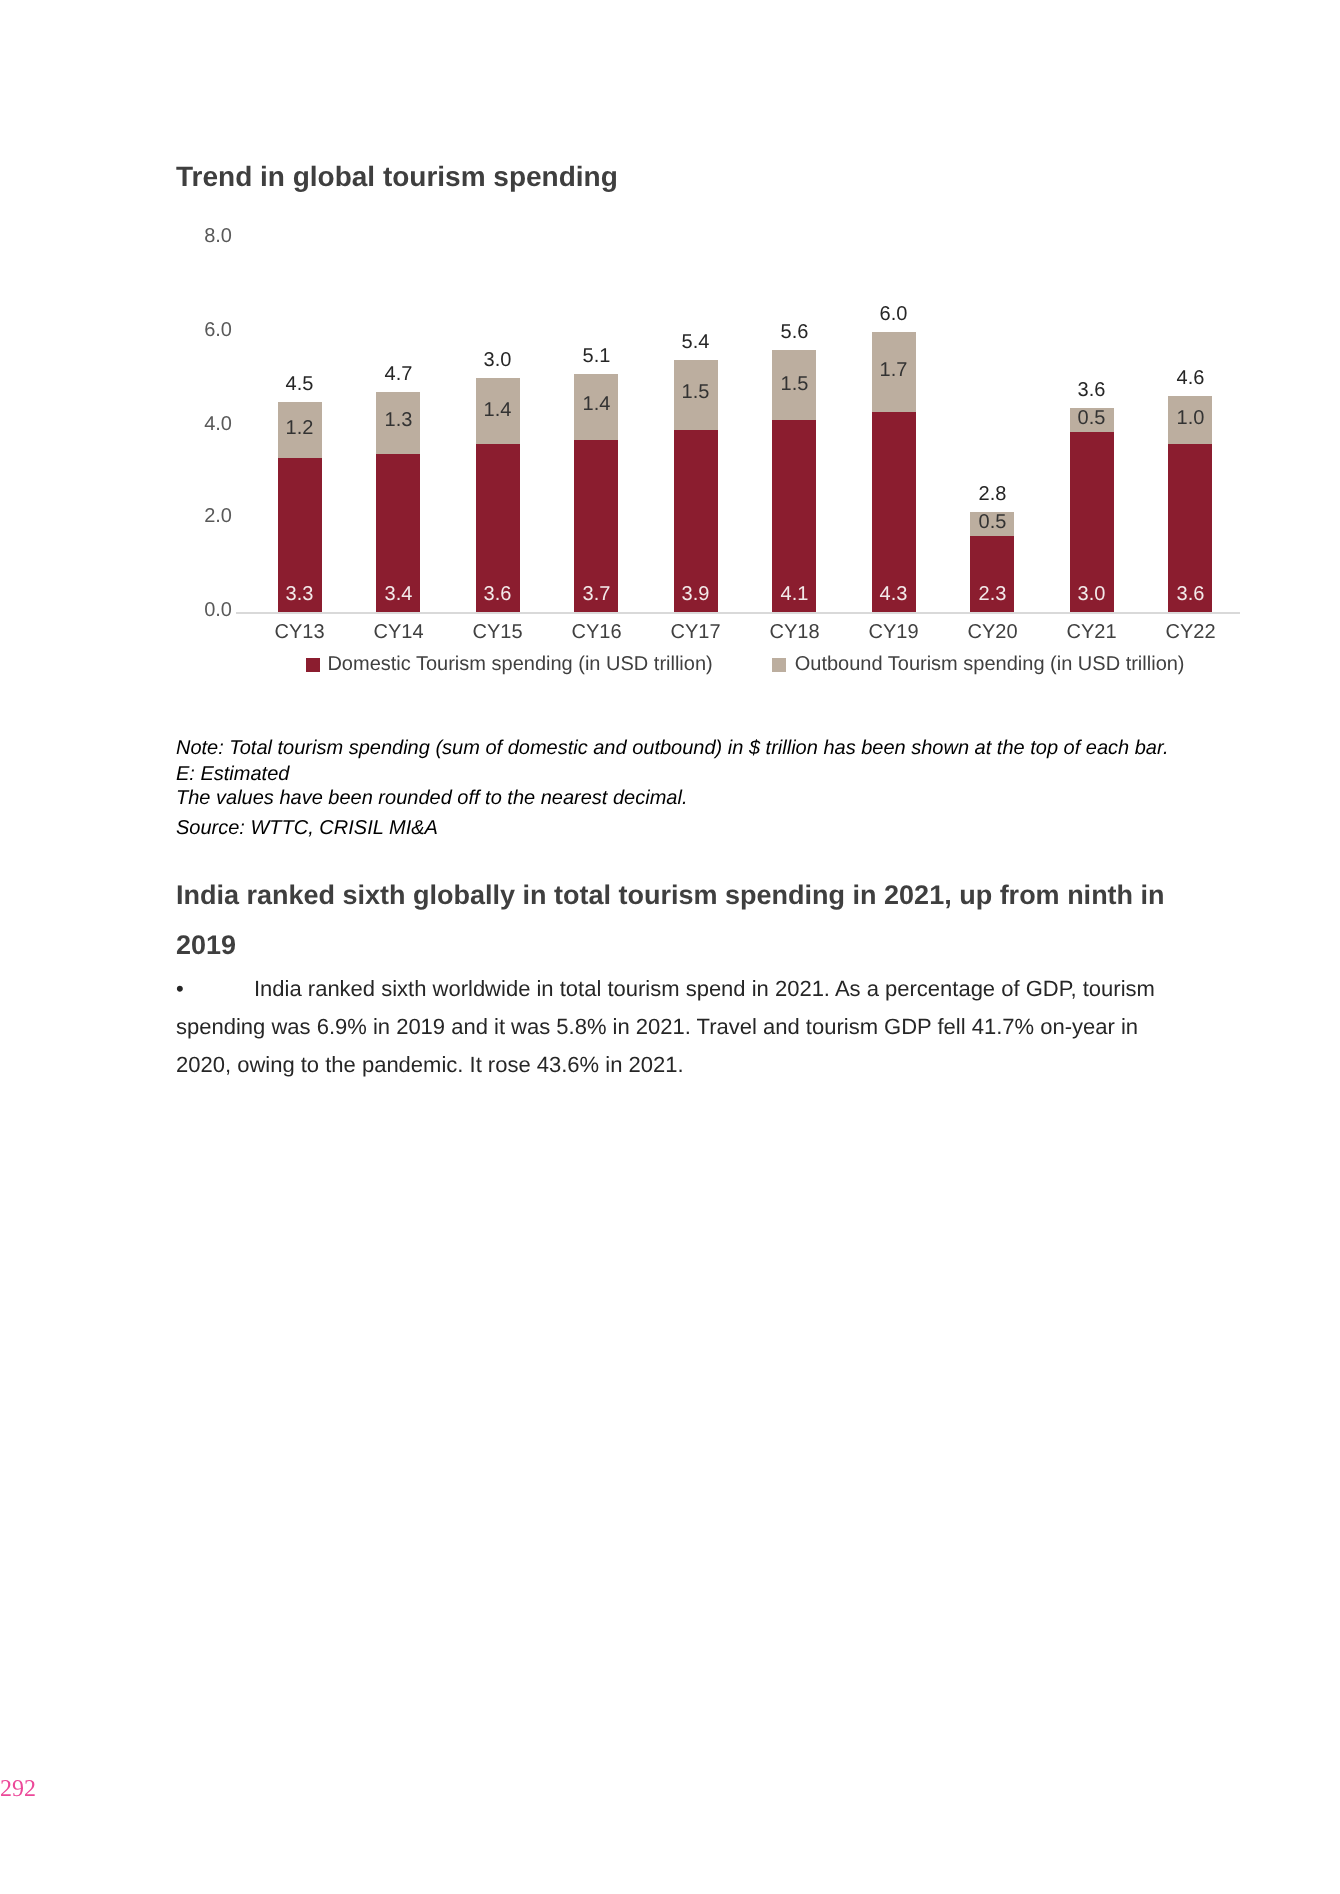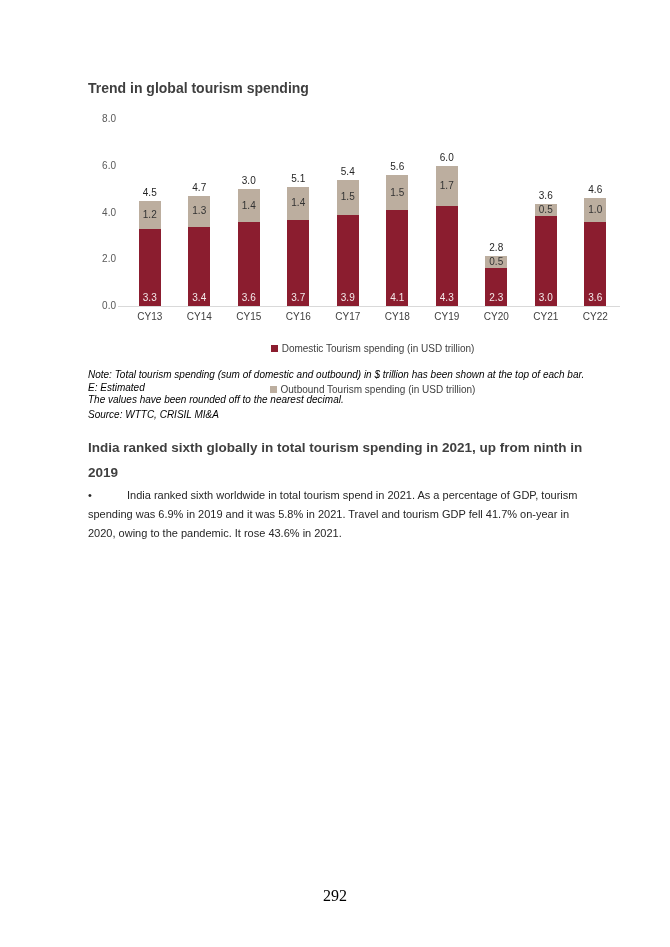--- a/index.html
+++ b/index.html
@@ -23,37 +23,37 @@
   .seg { width:22px; }
   .out-seg { display:flex; align-items:center; justify-content:center; }
   .out-seg .seg-label { font-size:10px; color:#333333; line-height:10px; }
   .dom-seg { position:relative; }
   .dom-seg .seg-label {
     position:absolute; bottom:3px; left:0; width:100%;
     text-align:center; font-size:10px; color:#f3eaea; line-height:10px;
   }
   .x-labels { position:absolute; left:37px; top:192px; width:495px; display:flex; }
   .x-label { flex:1; text-align:center; font-size:10px; color:#404040; }
-  .legend { position:absolute; left:37px; top:224px; width:495px;
-    display:flex; justify-content:center; align-items:center; gap:30px;flex-direction:column; }
+  .legend { position:absolute; left:37px; top:208px; width:495px;
+    display:flex; justify-content:center; align-items:flex-end; gap:30px; }
   .legend-item { display:flex; align-items:center; font-size:10px; color:#404040; }
   .swatch { display:inline-block; width:7px; height:7px; margin-right:4px; }
   
   .note { position:absolute; left:88px; top:369px; width:567px;
     font-size:10px; font-style:italic; color:#000000; line-height:12.5px; }
   .note-source { margin-top:2px; }
   
   .heading { position:absolute; left:88px; top:435px; width:505px;
     font-size:13.5px; font-weight:bold; color:#3f3f3f; line-height:25px; }
   .body-para { position:absolute; left:88px; top:486px; width:510px;
     font-size:11px; color:#262626; line-height:19px; }
   .bullet { display:inline-block; width:39px; }
   
-  .page-num { position:absolute; left:0; right:0; top:887px; text-align:center;
-    font-family:"Liberation Serif", serif; font-size:16px; color:#000000; }
+  .page-num { position:absolute; left:0; right:0; top:887px; text-align:left;
+    font-family:"Liberation Serif", serif; font-size:12px; color:#ec4899; }
 </style>
 </head>
 <body>
 
 <div class="page">
 
   <div class="chart-title">Trend in global tourism spending</div>
 
   <div class="chart-canvas">
     <div class="y-labels">

